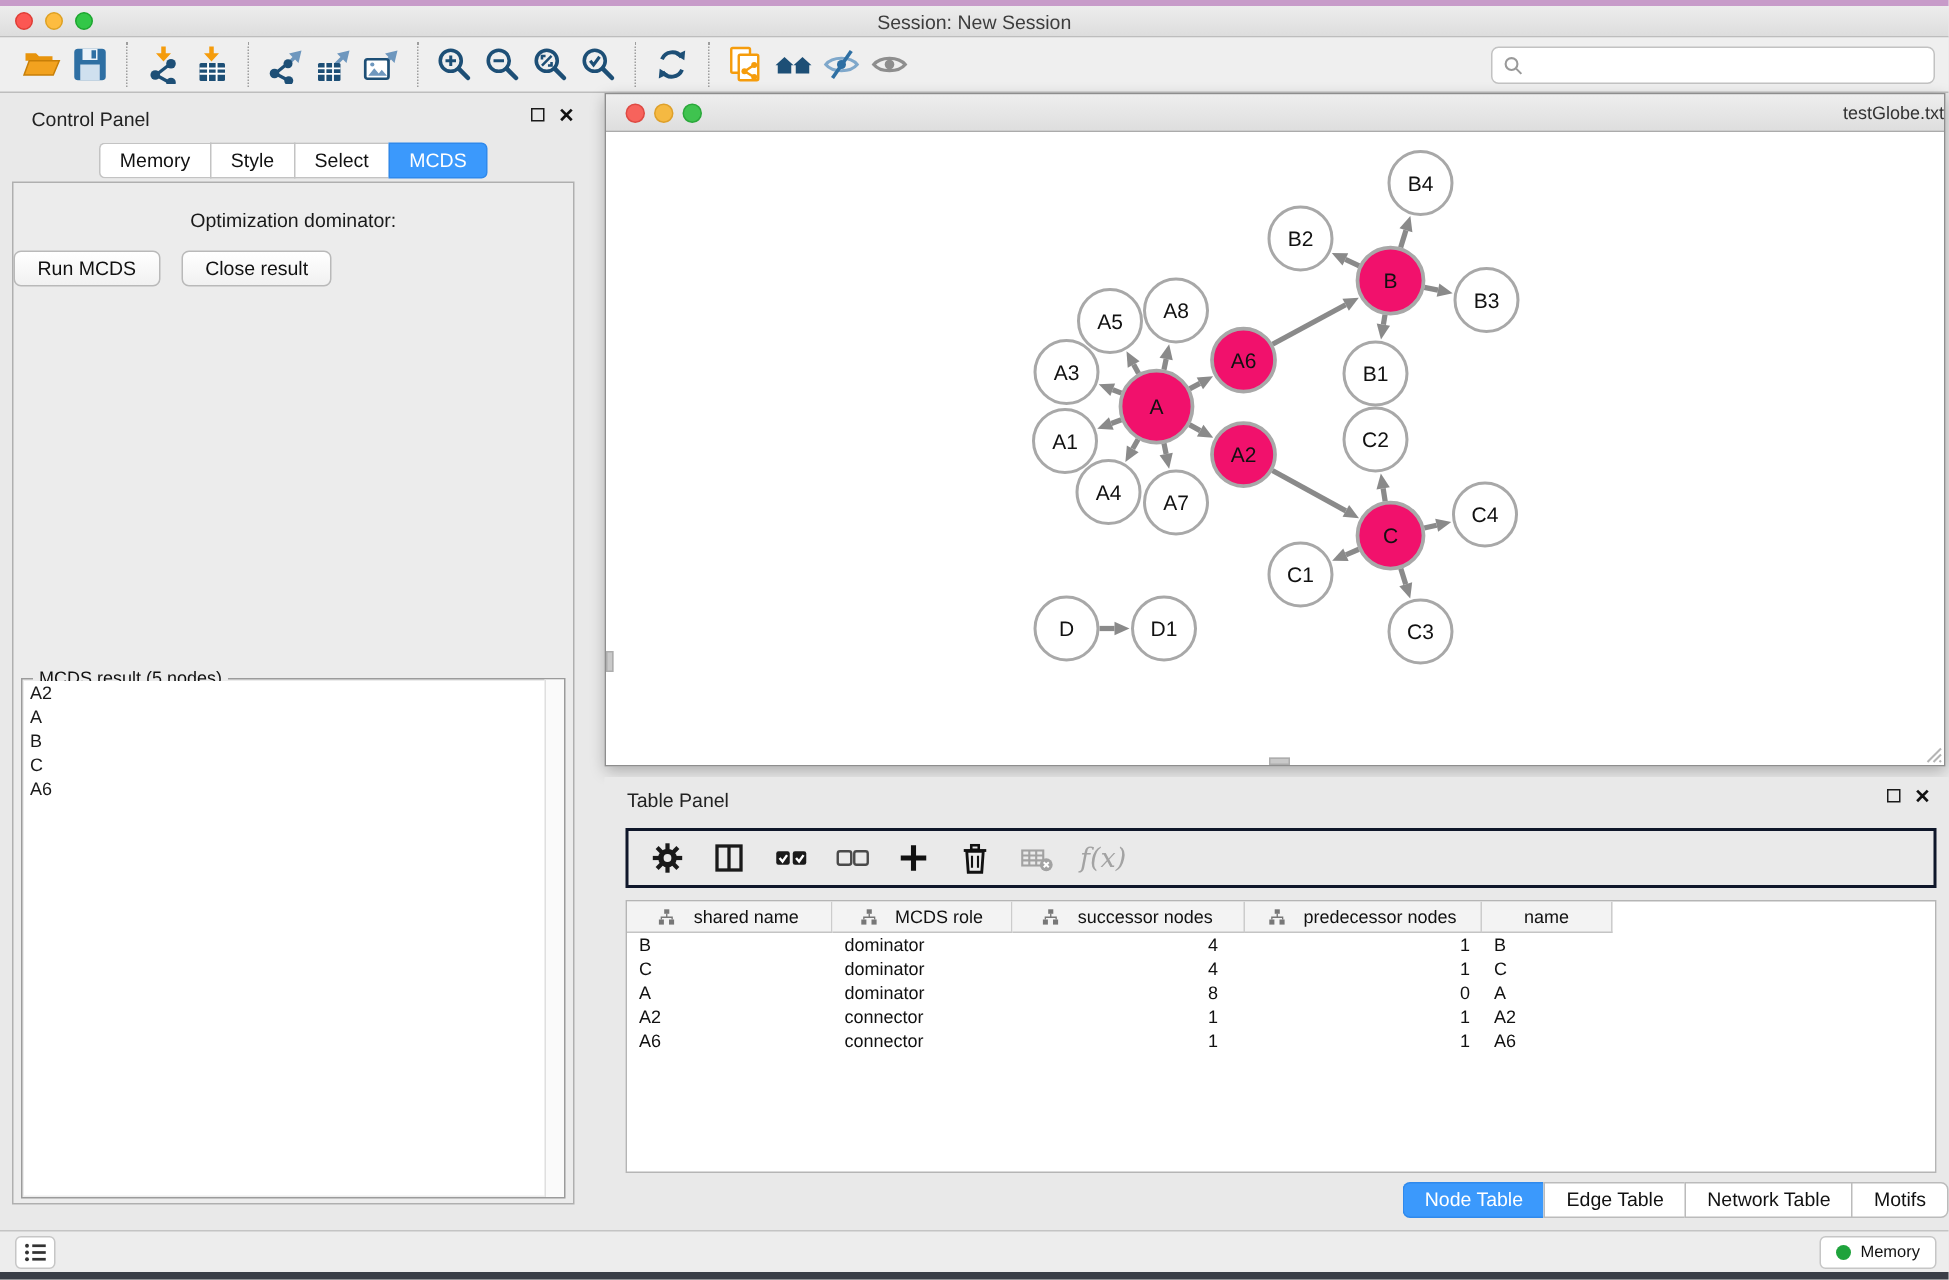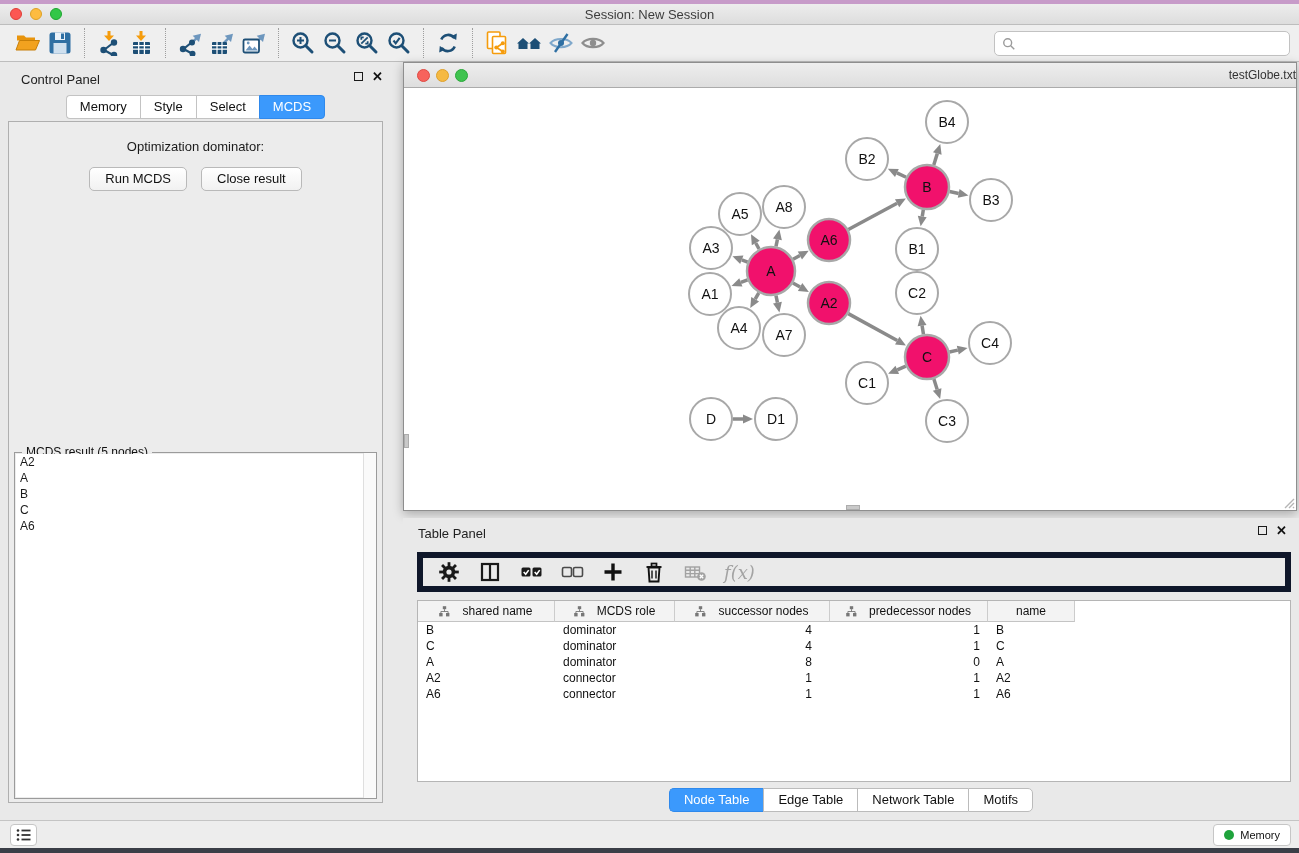--- a/index.html
+++ b/index.html
@@ -65,21 +65,21 @@
     background:#fff; border:1px solid #B5B5B5; border-radius:3px;
     font-size:13px; line-height:21px; padding-left:10px;
   }
   .select .spin {
     position:absolute; right:1px; top:1px; bottom:1px; width:18px; border-radius:2px;
     background:linear-gradient(#56AAFD,#2E87F5); display:flex; flex-direction:column; align-items:center; justify-content:center; gap:2px;
   }
   .spin i { display:block; width:0; height:0; border-left:4px solid transparent; border-right:4px solid transparent; }
   .spin .up { border-bottom:5px solid #fff; }
   .spin .dn { border-top:5px solid #fff; }
-  .btn-row { display:flex; justify-content:center; gap:14px; margin-top:13px; }
+  .btn-row { display:flex; gap:14px; margin-top:13px; }
   .pushbtn {
     font-size:13px; padding:3px 15px 4px; background:linear-gradient(#FFFFFF,#F1F1F1);
     border:1px solid #B9B9B9; border-radius:5px; color:#111;
   }
 
   .groupbox { position:absolute; left:5px; right:5px; top:330px; bottom:3px; border:1px solid #9B9B9B; }
   .grouplabel { position:absolute; top:-8px; left:7px; background:#ECECEC; padding:0 4px; font-size:12px; color:#111; }
   .mcds-list { position:absolute; top:1px; left:1px; right:1px; bottom:1px; background:#fff; }
   .mcds-item { font-size:12px; line-height:16px; padding-left:4px; }
   .scroll-track { position:absolute; top:0; right:0; bottom:0; width:13px; background:#FAFAFA; border-left:1px solid #DFDFDF; }
@@ -98,41 +98,41 @@
   .grip { position:absolute; right:1px; bottom:1px; }
   .mini-thumb-left { position:absolute; left:0; top:345px; width:5px; height:14px; background:#C9C9C9; border:1px solid #ADADAD; }
   .mini-thumb-bottom { position:absolute; left:442px; bottom:0; width:14px; height:5px; background:#C9C9C9; border:1px solid #ADADAD; }
 
   
   .table-panel { position:absolute; left:403px; top:518px; width:896px; height:302px; background:#E9E9E9; }
   .tp-title { position:absolute; top:8px; left:15px; font-size:13px; color:#222; }
   .tp-ctrls { position:absolute; top:7px; right:12px; display:flex; gap:9px; align-items:center; }
   .tp-toolbar {
     position:absolute; left:14px; right:8px; top:34px; height:40px;
-    background:#EAEAEA; border:6px solid #0f172a;
+    background:#EAEAEA; border:2px solid #0f172a;
     display:flex; align-items:center; gap:17px; padding-left:14px;
   }
   .tp-toolbar .ticon { width:24px; height:24px; display:flex; align-items:center; justify-content:center; }
   .tp-toolbar svg { width:24px; height:24px; }
   .fx { font-family:"DejaVu Serif", serif; font-style:italic; font-size:18px; color:#A3A3A3; }
 
   .tablebox { position:absolute; left:14px; right:8px; top:82px; height:182px; background:#fff; border:1px solid #B5B5B5; overflow:hidden; }
   .thead { display:flex; height:21px; }
   .hcell {
     background:#F3F3F3; border-right:1px solid #CCCCCC; border-bottom:1px solid #C4C4C4;
     display:flex; align-items:center; justify-content:center; gap:12px;
     font-size:12px; color:#111;
   }
   .hcell svg { width:11px; height:11px; }
   .trow { display:flex; height:16px; align-items:center; }
   .cell { font-size:12px; color:#111; padding-left:8px; white-space:nowrap; overflow:hidden; }
   .cell.num { text-align:right; padding-right:8px; }
   .cell.num.succ { padding-right:18px; }
 
-  .seg-tabs { position:absolute; left:0; right:0; top:270px; display:flex; justify-content:center; }
+  .seg-tabs { position:absolute; left:0; right:0; top:270px; display:flex; justify-content:flex-end; }
   .seg {
     font-size:13px; padding:3px 14px 4px; background:#fff; border:1px solid #BBBBBB; border-right:none; color:#111;
   }
   .seg:first-child { border-radius:5px 0 0 5px; }
   .seg:last-child { border-radius:0 5px 5px 0; border-right:1px solid #BBBBBB; }
   .seg.sel { background:#3B99FC; border-color:#2F89EC; color:#fff; }
 
   
   .statusbar { position:absolute; left:0; top:820px; right:0; height:28px; background:#EDEDED; border-top:1px solid #C4C4C4; }
   .status-left-btn {

